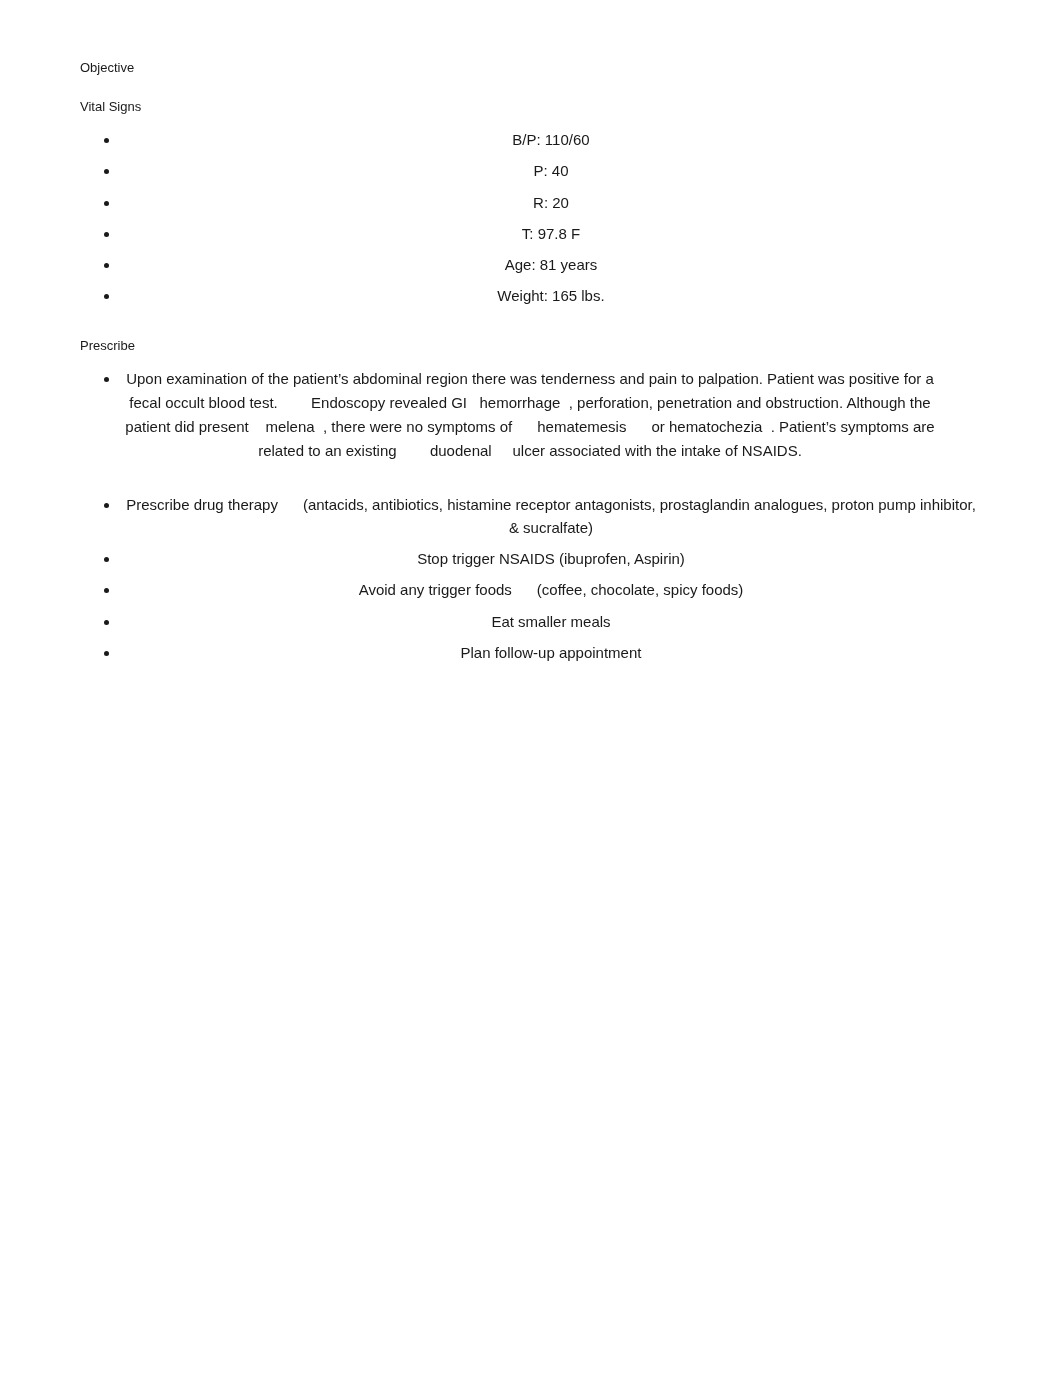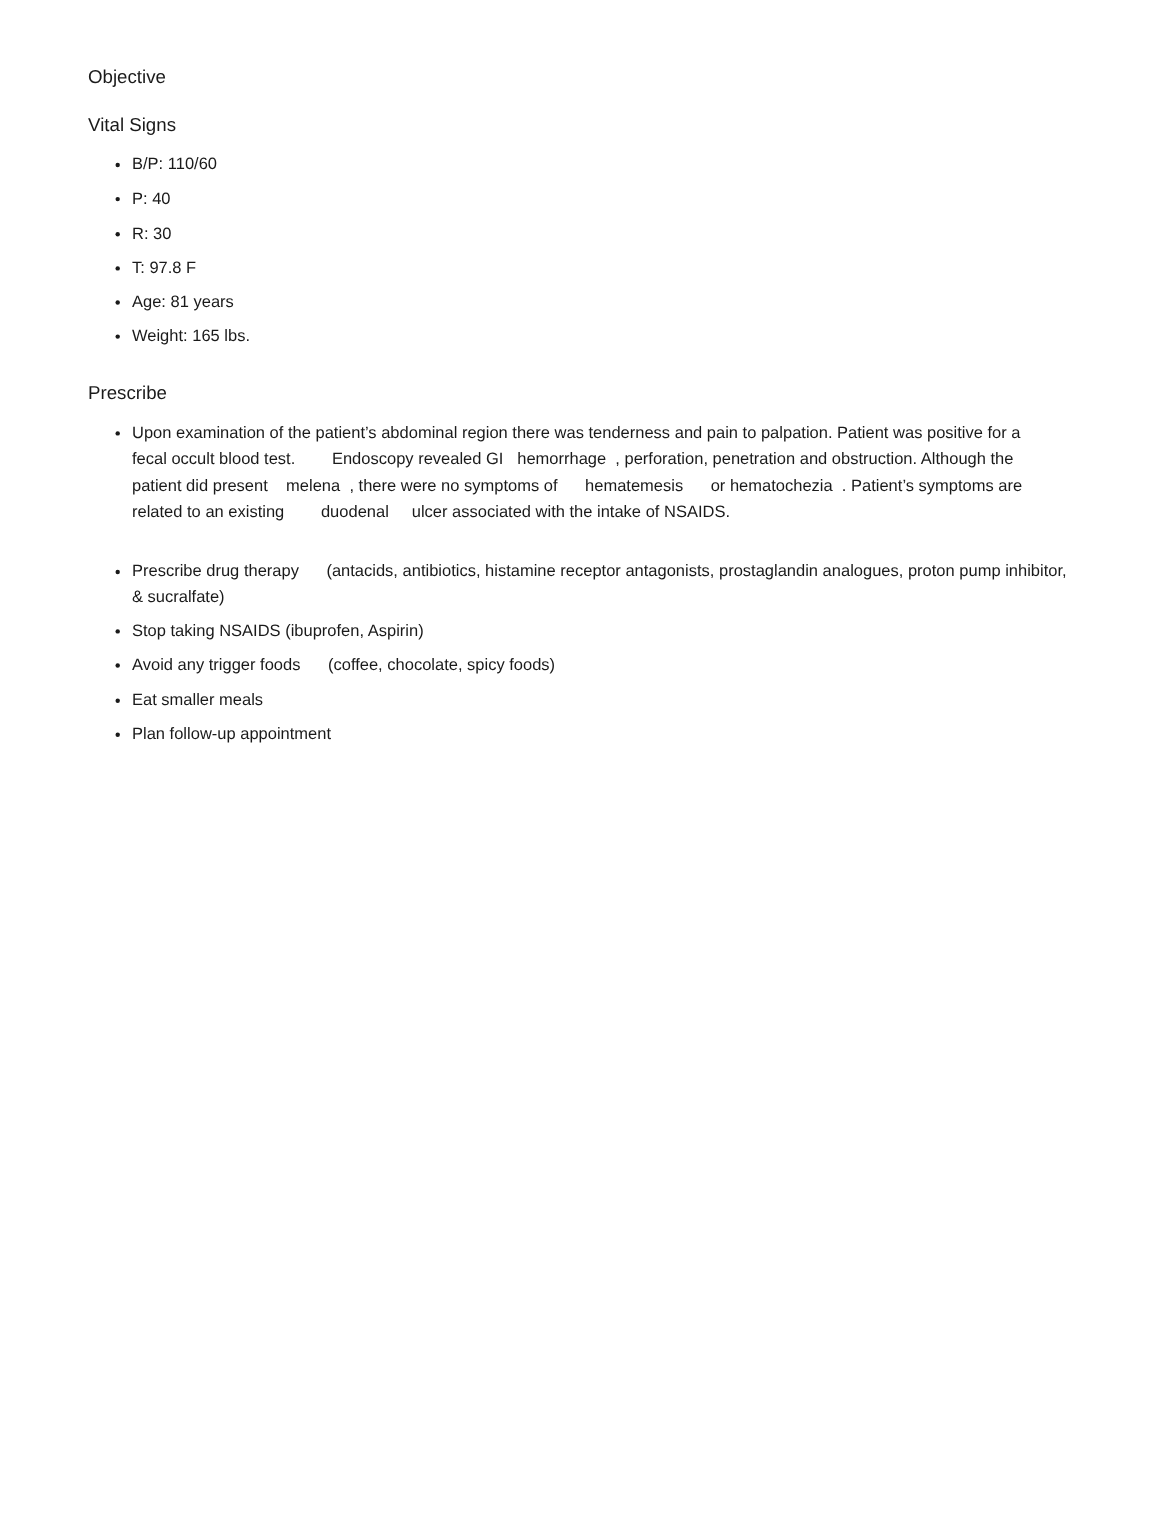--- a/index.html
+++ b/index.html
@@ -13,37 +13,38 @@
       font-size: 15px;
       color: #1a1a1a;
       background: #ffffff;
       width: 1062px;
       min-height: 1376px;
       padding: 60px 80px;
     }
 
     .section-title {
       font-weight: normal;
-      font-size: 17px;
+      font-size: 13px;
       margin-bottom: 14px;
     }
 
     .section {
       margin-bottom: 24px;
     }
 
     ul {
       list-style: disc;
       margin-left: 40px;
       margin-top: 8px;
     }
 
     ul li {
       margin-bottom: 8px;
       line-height: 1.55;
+      text-align: center;
     }
 
     .vital-signs-section {
       margin-bottom: 30px;
     }
 
     .assessment-section {
       margin-bottom: 30px;
     }
 
@@ -61,21 +62,21 @@
 
 <div class="section">
   <div class="section-title">Objective</div>
 </div>
 
 <div class="vital-signs-section">
   <div class="section-title">Vital Signs</div>
   <ul>
     <li><span>B/P: 110/60</span></li>
     <li><span>P: 40</span></li>
-    <li><span>R: 30</span></li>
+    <li><span>R: 20</span></li>
     <li><span>T: 97.8 F</span></li>
     <li><span>Age: 81 years</span></li>
     <li><span>Weight: 165 lbs.</span></li>
   </ul>
 </div>
 
 <div class="assessment-section">
   <div class="section-title">Prescribe</div>
   <ul>
     <li>
@@ -85,21 +86,21 @@
     </li>
   </ul>
 </div>
 
 <div class="plan-section">
   <ul>
     <li>
       <span>Prescribe drug therapy &nbsp;&nbsp;&nbsp;&nbsp; (antacids, antibiotics, histamine receptor antagonists, prostaglandin analogues, proton pump inhibitor, &amp; sucralfate)</span>
     </li>
     <li>
-      <span>Stop taking NSAIDS (ibuprofen, Aspirin)</span>
+      <span>Stop trigger NSAIDS (ibuprofen, Aspirin)</span>
     </li>
     <li>
       <span>Avoid any trigger foods &nbsp;&nbsp;&nbsp;&nbsp; (coffee, chocolate, spicy foods)</span>
     </li>
     <li>
       <span>Eat smaller meals</span>
     </li>
     <li>
       <span>Plan follow-up appointment</span>
     </li>

